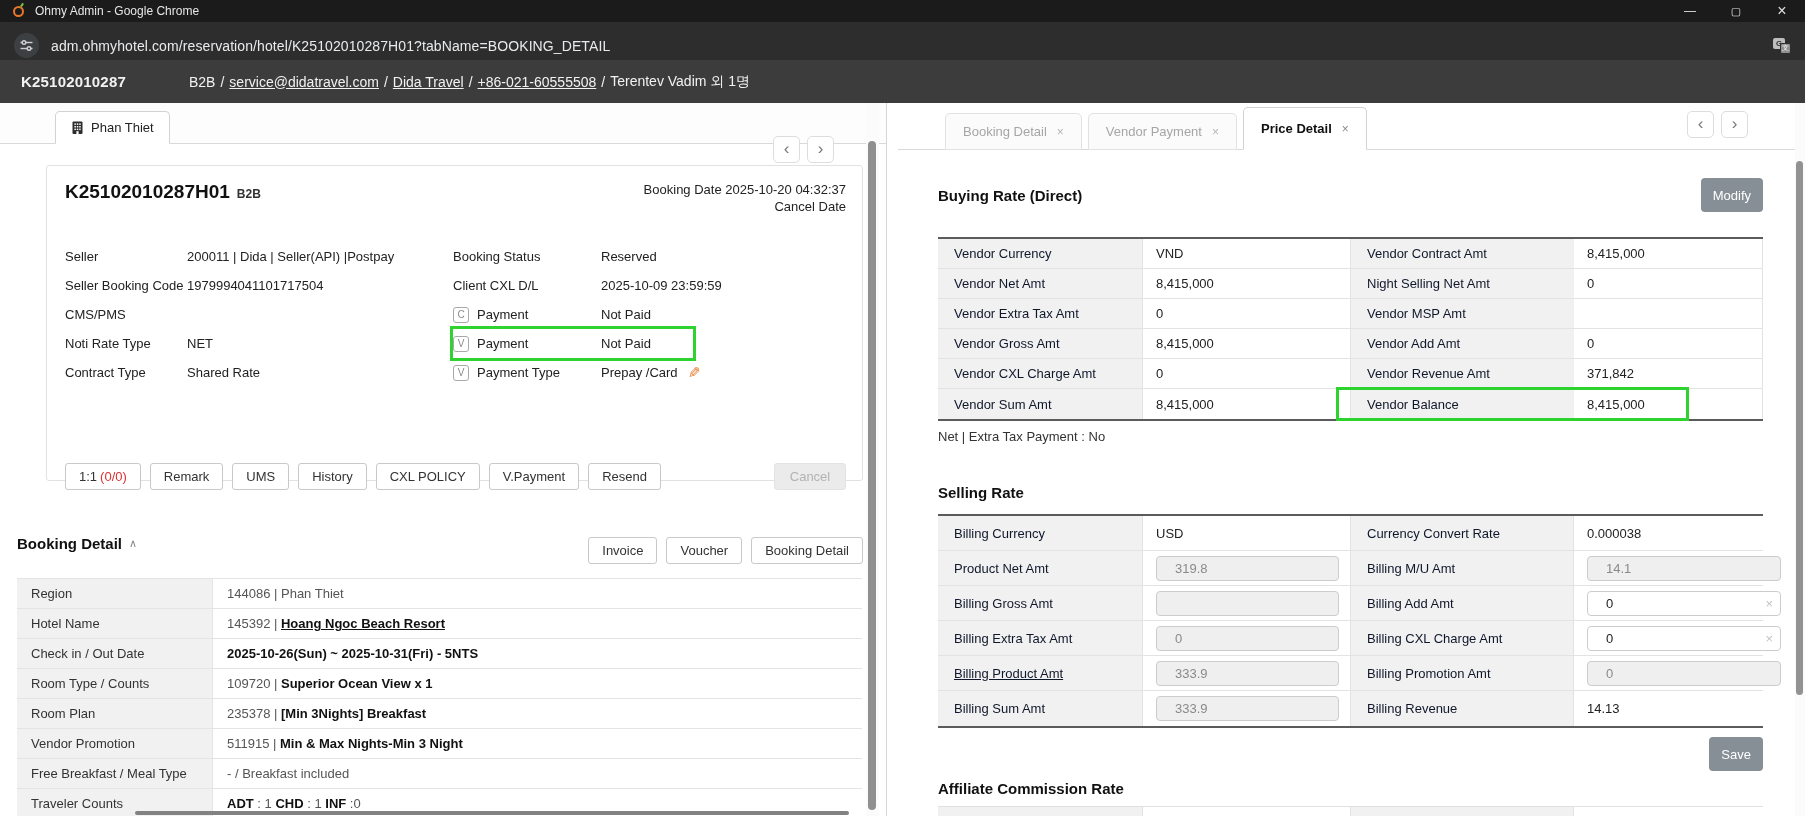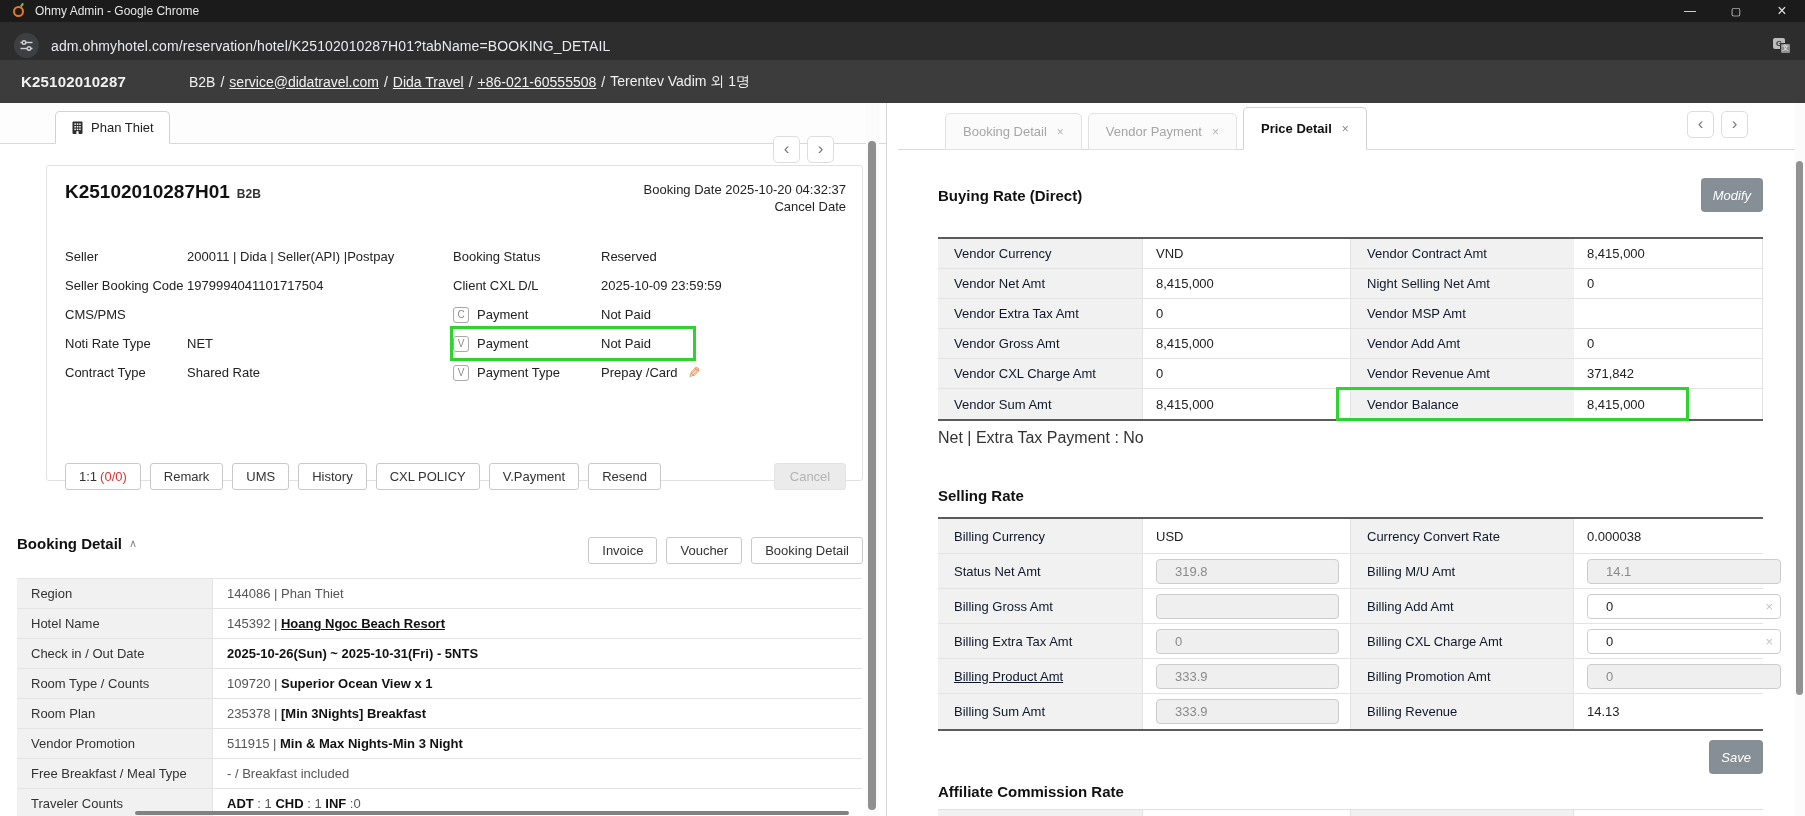--- a/index.html
+++ b/index.html
@@ -83,35 +83,35 @@
   .rtabs { position:absolute; left:47px; bottom:-1px; display:flex; align-items:flex-end; gap:6px; }
   .rtab { height:37px; display:flex; align-items:center; gap:10px; padding:0 17px; background:#fbfbfb; border:1px solid #e2e2e2; border-radius:5px 5px 0 0; font-size:13px; color:#a6a6a6; cursor:pointer; }
   .rtab .x { font-size:12px; color:#b5b5b5; cursor:pointer; }
   .rtab.active { height:43px; background:#fff; border:1px solid #d2d2d2; border-bottom:1px solid #fff; color:#111; font-weight:bold; }
   .rtab.active .x { color:#8a8a8a; font-weight:normal; }
   .right-panel .nav-btns { right:47px; top:8px; }
 
   .rcontent { position:absolute; left:40px; top:47px; width:825px; }
   .h-row { display:flex; align-items:center; position:relative; }
   .rsec-title { font-size:15px; font-weight:bold; color:#111; }
-  .btn-gray { margin-left:auto; height:25px; padding:17px 12px; background:#868e96; color:#fff; border:none; border-radius:4px; font-size:13px; cursor:pointer; display:inline-flex; align-items:center;font-style:italic; }
+  .btn-gray { margin-left:auto; height:25px; padding:17px 12px; background:#868e96; color:#fff; border:none; border-radius:4px; font-size:13px; cursor:pointer; display:inline-flex; align-items:center; }
 
   .rate-table { display:grid; grid-template-columns:205px 208px 223px 189px; border-top:2px solid #5b5b5b; border-bottom:2px solid #5b5b5b; position:relative; }
   .rate-table.light-top { border-top:1px solid #e0e0e0; }
   .rt-lbl, .rt-val { height:30px; display:flex; align-items:center; border-bottom:1px solid #e3e3e3; border-right:1px solid #e3e3e3; font-size:13px; }
   .rows35 .rt-lbl, .rows35 .rt-val { height:35px; }
   .rows37 .rt-lbl, .rows37 .rt-val { height:37px; }
   .rate-table > :nth-child(4n) { border-right:none; }
   .rate-table > :nth-last-child(-n+4) { border-bottom:none; }
   .rt-lbl { background:#f1f1f1; padding-left:16px; color:#0f172a; }
   .rt-lbl .u { text-decoration:underline; cursor:pointer; }
   .rt-val { padding-left:13px; color:#222; }
   .green-box { position:absolute; border:3px solid #2fd32f; pointer-events:none; }
   #buying-green { left:398px; top:148px; width:353px; height:34px; }
-  .footnote { font-size:16px; color:#333; margin-top:8px; }
+  .footnote { font-size:13px; color:#333; margin-top:8px; }
 
   .inpwrap { position:relative; display:flex; align-items:center; }
   .inp { height:25px; border:1px solid #ccc; border-radius:4px; padding:0 18px; font-size:13px; color:#222; font-family:"Liberation Sans",sans-serif; background:#fff; }
   .inp.w1 { width:183px; } .inp.w2 { width:194px; }
   .inp:disabled { background:#efefef; color:#8a8a8a; }
   .clear-x { position:absolute; right:8px; color:#c2c2c2; font-size:13px; cursor:pointer; }
 
   .save-row { display:flex; margin-top:9px; }
 </style>
 </head>
@@ -445,21 +445,21 @@
         <div class="rt-val">
           <span>USD</span>
         </div>
         <div class="rt-lbl">
           <span>Currency Convert Rate</span>
         </div>
         <div class="rt-val">
           <span>0.000038</span>
         </div>
         <div class="rt-lbl">
-          <span>Status Net Amt</span>
+          <span>Product Net Amt</span>
         </div>
         <div class="rt-val">
           <div class="inpwrap">
             <input class="inp w1" disabled="" value="319.8" style="">
           </div>
         </div>
         <div class="rt-lbl">
           <span>Billing M/U Amt</span>
         </div>
         <div class="rt-val">

